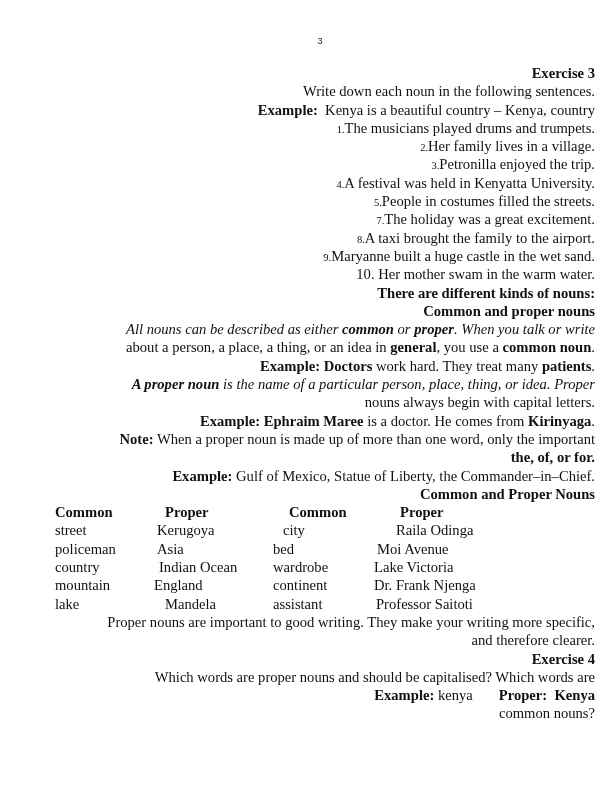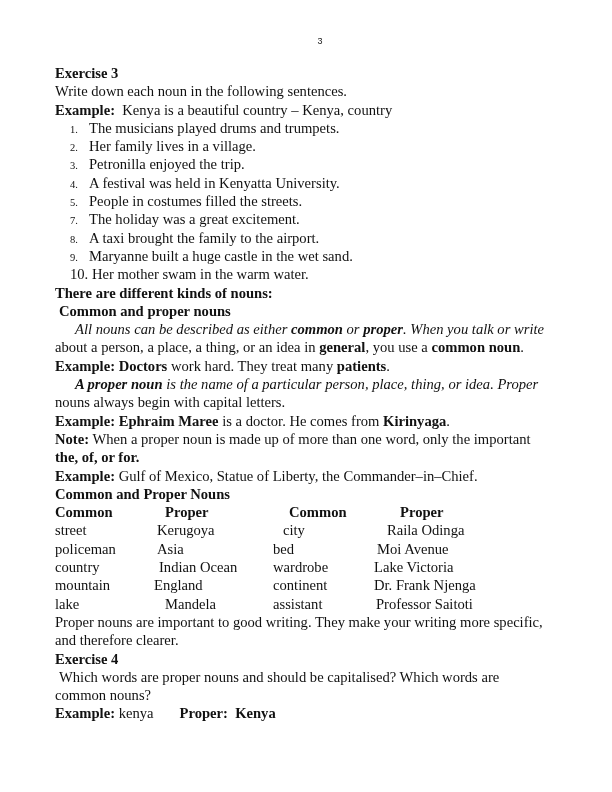--- a/index.html
+++ b/index.html
@@ -5,21 +5,21 @@
   html, body { margin: 0; padding: 0; background: #ffffff; }
   body {
     width: 612px; height: 792px; position: relative; overflow: hidden;
     font-family: "Liberation Serif", "DejaVu Serif", serif;
     color: #111111; font-size: 14.6px;
   }
   .page-num {
     position: absolute; top: 36px; left: 0; width: 640px; text-align: center;
     font-family: "Liberation Sans", "DejaVu Sans", sans-serif; font-size: 9px; color: #222;
   }
-  .content { position: absolute; top: 64px; left: 55px; width: 540px; }
+  .content { position: absolute; top: 64px; left: 55px; width: 540px; text-align: right; }
   .line { height: 18.3px; line-height: 18.3px; white-space: nowrap; }
   b { font-weight: bold; }
   .indent1 { padding-left: 20px; font-style: italic; }
   .indent-small { padding-left: 4px; }
   .li { padding-left: 15px; }
   .li .num { display: inline-block; width: 19px; font-size: 10.5px; }
   .table-row { position: relative; height: 18.3px; line-height: 18.3px; white-space: nowrap; }
   .table-row span { position: absolute; top: 0; }
   .c1 { left: 0px; }
   .c2 { left: 102px; }
@@ -73,21 +73,21 @@
     <div class="table-row">
       <span class="c1"><b>Common</b></span>
       <span class="c2" style="left:110px"><b>Proper</b></span>
       <span class="c3" style="left:234px"><b>Common</b></span>
       <span class="c4" style="left:345px"><b>Proper</b></span>
     </div>
     <div class="table-row">
       <span class="c1">street</span>
       <span class="c2">Kerugoya</span>
       <span class="c3" style="left:228px">city</span>
-      <span class="c4" style="left:332px">Raila Odinga</span>
+      <span class="c4" style="left:341px">Raila Odinga</span>
     </div>
     <div class="table-row">
       <span class="c1">policeman</span>
       <span class="c2">Asia</span>
       <span class="c3">bed</span>
       <span class="c4" style="left:322px">Moi Avenue</span>
     </div>
     <div class="table-row">
       <span class="c1">country</span>
       <span class="c2" style="left:104px">Indian Ocean</span>
@@ -106,16 +106,16 @@
       <span class="c3">assistant</span>
       <span class="c4" style="left:321px">Professor Saitoti</span>
     </div>
   </div>
 
   <div class="line">Proper nouns are important to good writing. They make your writing more specific,</div>
   <div class="line">and therefore clearer.</div>
 
   <div class="line"><b>Exercise 4</b></div>
   <div class="line indent-small">Which words are proper nouns and should be capitalised? Which words are</div>
+  <div class="line"><b>Example:</b><span> kenya</span><span style="display:inline-block;width:26px"></span><b>Proper:</b>&nbsp;&nbsp;<b>Kenya</b></div>
   <div class="line">common nouns?</div>
-  <div class="line"><b>Example:</b><span> kenya</span><span style="display:inline-block;width:26px"></span><b>Proper:</b>&nbsp;&nbsp;<b>Kenya</b></div>
 
 </div>
 
 </body></html>

